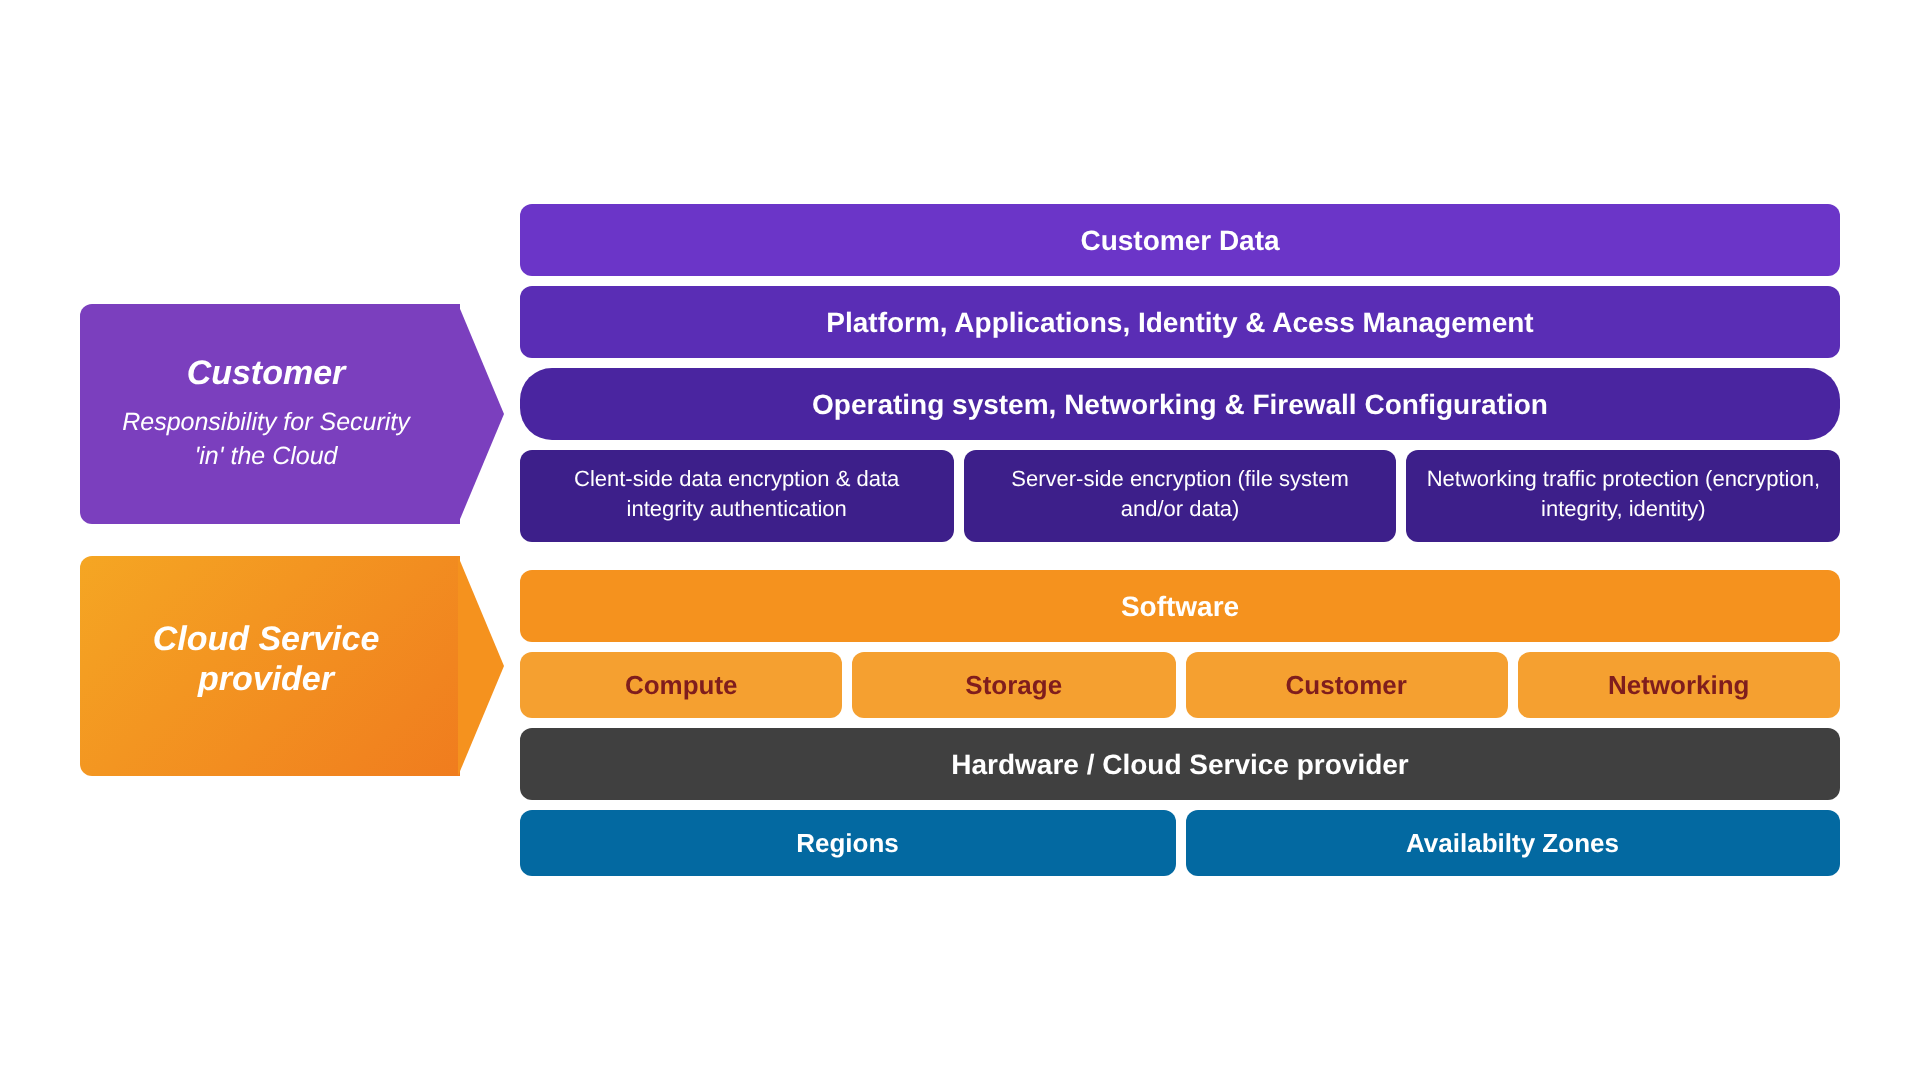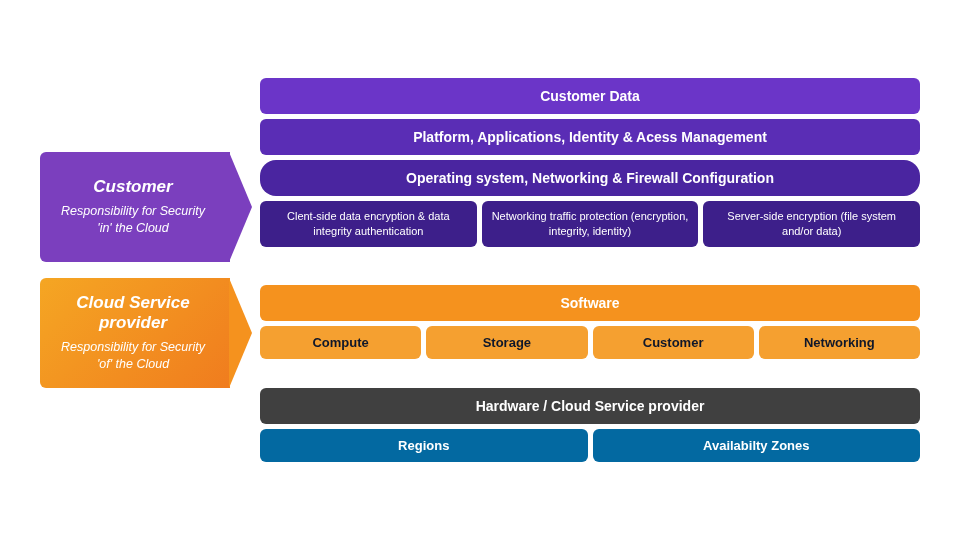--- a/index.html
+++ b/index.html
@@ -117,33 +117,32 @@
       color: white;
       text-align: center;
       padding: 8px 8px;
       display: flex;
       align-items: center;
       justify-content: center;
       line-height: 1.4;
     }
     .block-orange-header {
       background: #f5921e;
-      margin-top: 24px;
     }
     .row-four {
       display: flex;
       gap: 5px;
     }
     .block-orange-sub {
       background: #f5a030;
       flex: 1;
       border-radius: 6px;
       font-size: 13px;
       font-weight: 600;
-      color: #0f172a;
+      color: #7f1d1d;
       text-align: center;
       padding: 9px 8px;
       display: flex;
       align-items: center;
       justify-content: center;
     }
     .block-orange-infra {
       background: #404040;
     }
     .row-regions {
@@ -174,21 +173,20 @@
 
   <div class="left-panel">
 
     <div class="arrow-box arrow-box-customer">
       <div class="arrow-box-title">Customer</div>
       <div class="arrow-box-subtitle">Responsibility for Security 'in' the Cloud</div>
     </div>
 
     <div class="arrow-box arrow-box-provider">
       <div class="arrow-box-title">Cloud Service provider</div>
-      <div class="arrow-box-subtitle">Responsibility for Security 'of' the Cloud</div>
     </div>
   </div>
 
   <div class="right-panel">
 
     <div class="block block-purple-dark">
       <span>Customer Data</span>
     </div>
 
     <div class="block block-purple-mid">
@@ -197,24 +195,24 @@
 
     <div class="block block-purple-deep">
       <span>Operating system, Networking &amp; Firewall Configuration</span>
     </div>
 
     <div class="row-three">
       <div class="block-purple-small">
         <span>Clent-side data encryption &amp; data integrity authentication</span>
       </div>
       <div class="block-purple-small">
+        <span>Server-side encryption (file system and/or data)</span>
+      </div>
+      <div class="block-purple-small">
         <span>Networking traffic protection (encryption, integrity, identity)</span>
-      </div>
-      <div class="block-purple-small">
-        <span>Server-side encryption (file system and/or data)</span>
       </div>
     </div>
 
     <div class="divider"></div>
 
     <div class="block block-orange-header">
       <span>Software</span>
     </div>
 
     <div class="row-four">

